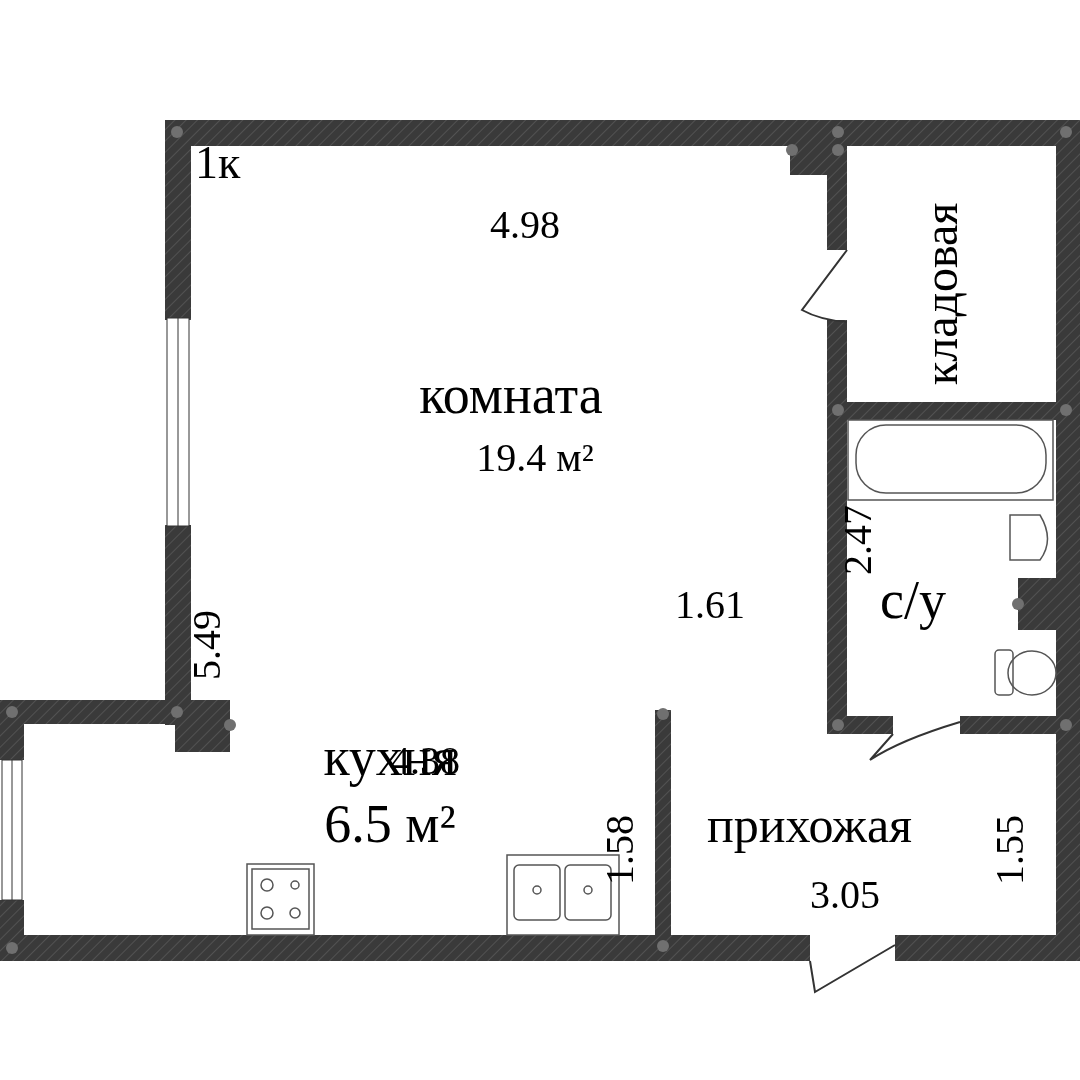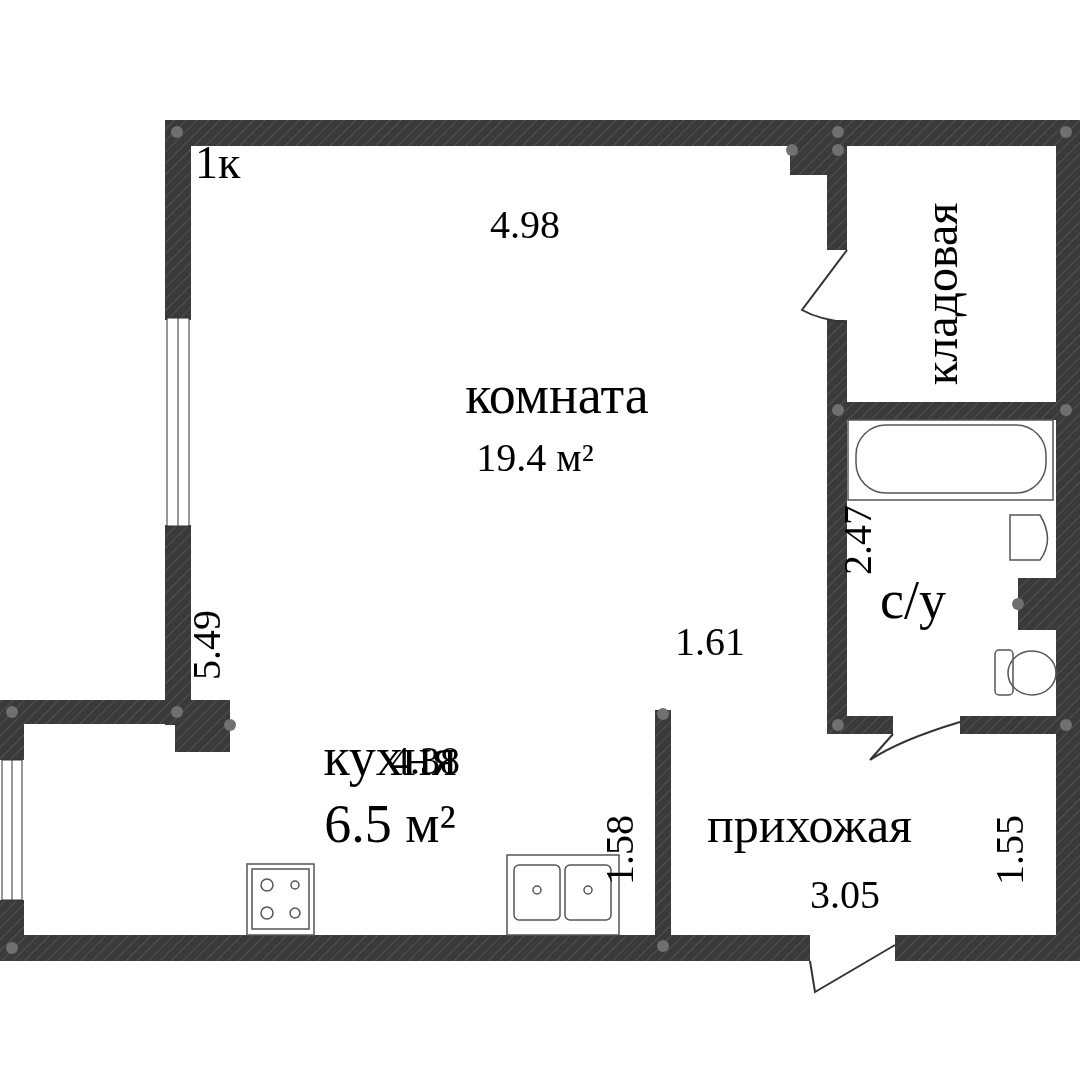--- a/index.html
+++ b/index.html
@@ -109,23 +109,23 @@
     <rect x="514" y="865" width="46" height="55" rx="5"></rect>
     <rect x="565" y="865" width="46" height="55" rx="5"></rect>
     <circle cx="537" cy="890" r="4"></circle>
       <circle cx="588" cy="890" r="4"></circle>
   </g>
 </svg>
 
 <div class="lbl" style="left:195px;top:140px;font-size:46px;">1к</div>
 
 <div class="lbl dim" style="left:490px;top:205px;">4.98</div>
-<div class="lbl room" style="left:432px;top:368px;width:250px;">комната</div>
+<div class="lbl room" style="left:386px;top:368px;width:250px;">комната</div>
 <div class="lbl room" style="left:410px;top:438px;width:250px;font-size:40px;">19.4 м²</div>
-<div class="lbl dim" style="left:675px;top:585px;margin-top:37px;">1.61</div>
+<div class="lbl dim" style="left:675px;top:585px;">1.61</div>
 <div class="lbl dim vert" style="left:187px;top:680px;">5.49</div>
 
 <div class="lbl dim vert" style="left:917px;top:385px;font-size:48px;">кладовая</div>
 
 <div class="lbl dim vert" style="left:838px;top:575px;">2.47</div>
 <div class="lbl room" style="left:880px;top:573px;">с/у</div>
 
 <div class="lbl dim" style="left:390px;top:706px;margin-top:35px;">4.38</div>
 <div class="lbl room" style="left:280px;top:730px;width:220px;">кухня</div>
 <div class="lbl room" style="left:280px;top:797px;width:220px;">6.5 м²</div>

